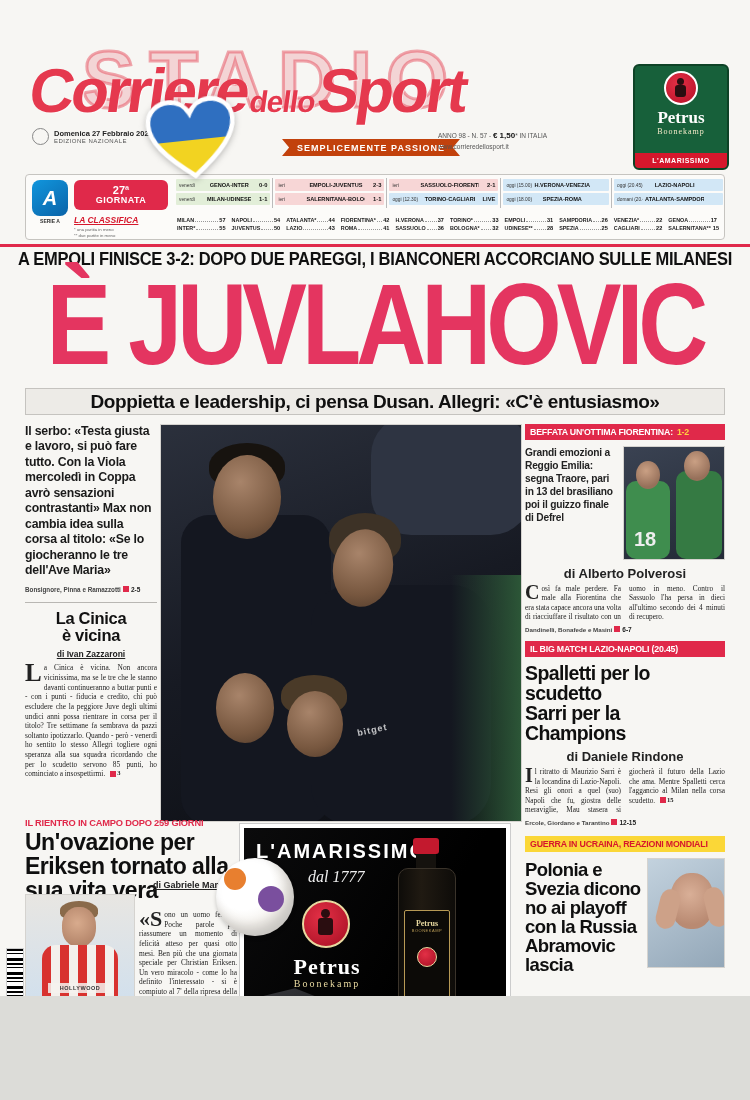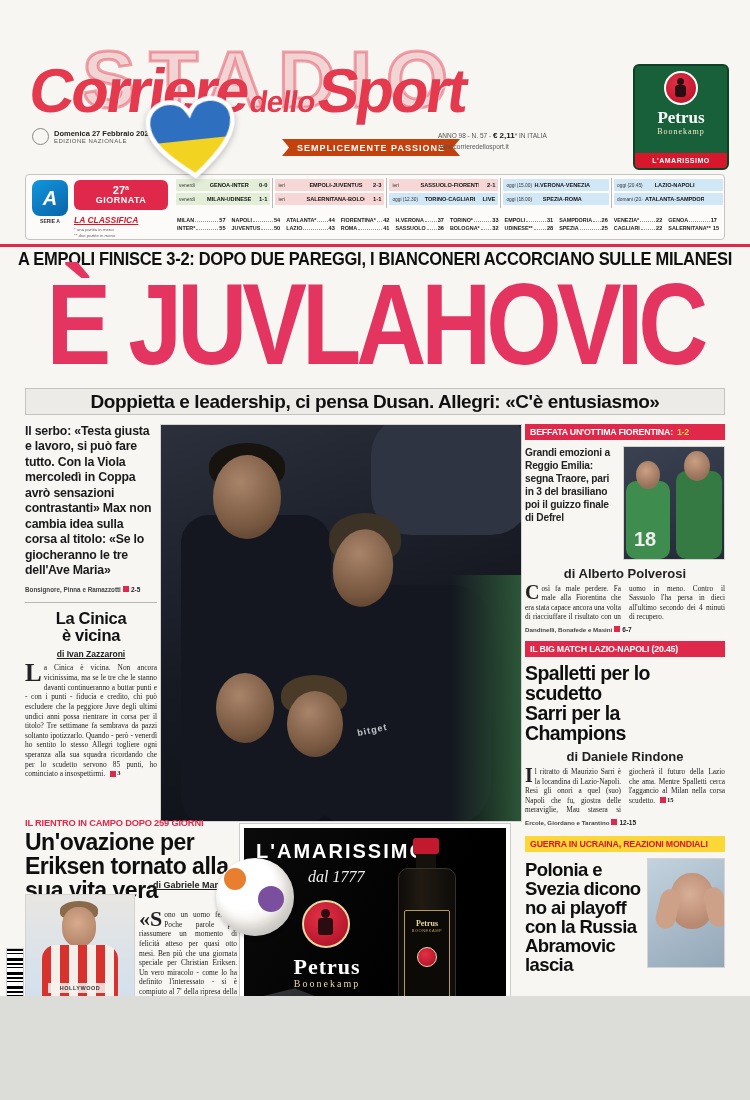--- a/index.html
+++ b/index.html
@@ -209,21 +209,21 @@
   </svg>
   <div class="abs dateblock">
     <div class="recycle"></div>
     <div>
       <div class="dateline">Domenica 27 Febbraio 2022</div>
       <div class="edition">EDIZIONE NAZIONALE</div>
     </div>
   </div>
   <div class="abs ribbon">SEMPLICEMENTE PASSIONE</div>
   <div class="abs issue">
-    <span>ANNO 98 - N. 57 - </span><b>€ 2,11</b><span>* IN ITALIA</span>
+    <span>ANNO 98 - N. 57 - </span><b>€ 1,50</b><span>* IN ITALIA</span>
     <div class="website">www.corrieredellosport.it</div>
   </div>
   <div class="abs petrus-badge">
     <div class="pb-circle"></div>
     <div class="pb-name">Petrus</div>
     <div class="pb-name2">Boonekamp</div>
     <div class="pb-tag">L'AMARISSIMO</div>
   </div>
 
   <div class="abs resultsbar">
@@ -466,21 +466,21 @@
     <div class="pm-spon">bitget</div>
   </div>
 
   <div class="abs rightcol">
 
     <div class="seclabel">
       <span>BEFFATA UN'OTTIMA FIORENTINA:</span>
       <span class="score">1-2</span>
     </div>
     <div class="leadrow">
-      <div class="lead">Grandi emozioni a Reggio Emilia: segna Traore, pari in 3 del brasiliano poi il guizzo finale di Defrel</div>
+      <div class="lead">Grandi emozioni a Reggio Emilia: segna Traore, pari in 13 del brasiliano poi il guizzo finale di Defrel</div>
       <div class="secphoto photo ph-fio">
         <div class="fio-shirt" style="left:2px;top:34px;width:44px;height:78px;"></div>
         <div class="fio-shirt" style="left:52px;top:24px;width:46px;height:88px;background:#357a43;"></div>
         <div class="laz-face" style="left:60px;top:4px;width:26px;height:30px;"></div>
         <div class="laz-face" style="left:12px;top:14px;width:24px;height:28px;"></div>
         <div class="fio-num">18</div>
       </div>
     </div>
     <div class="sec-author">di Alberto Polverosi</div>
     <div class="sec-body">

